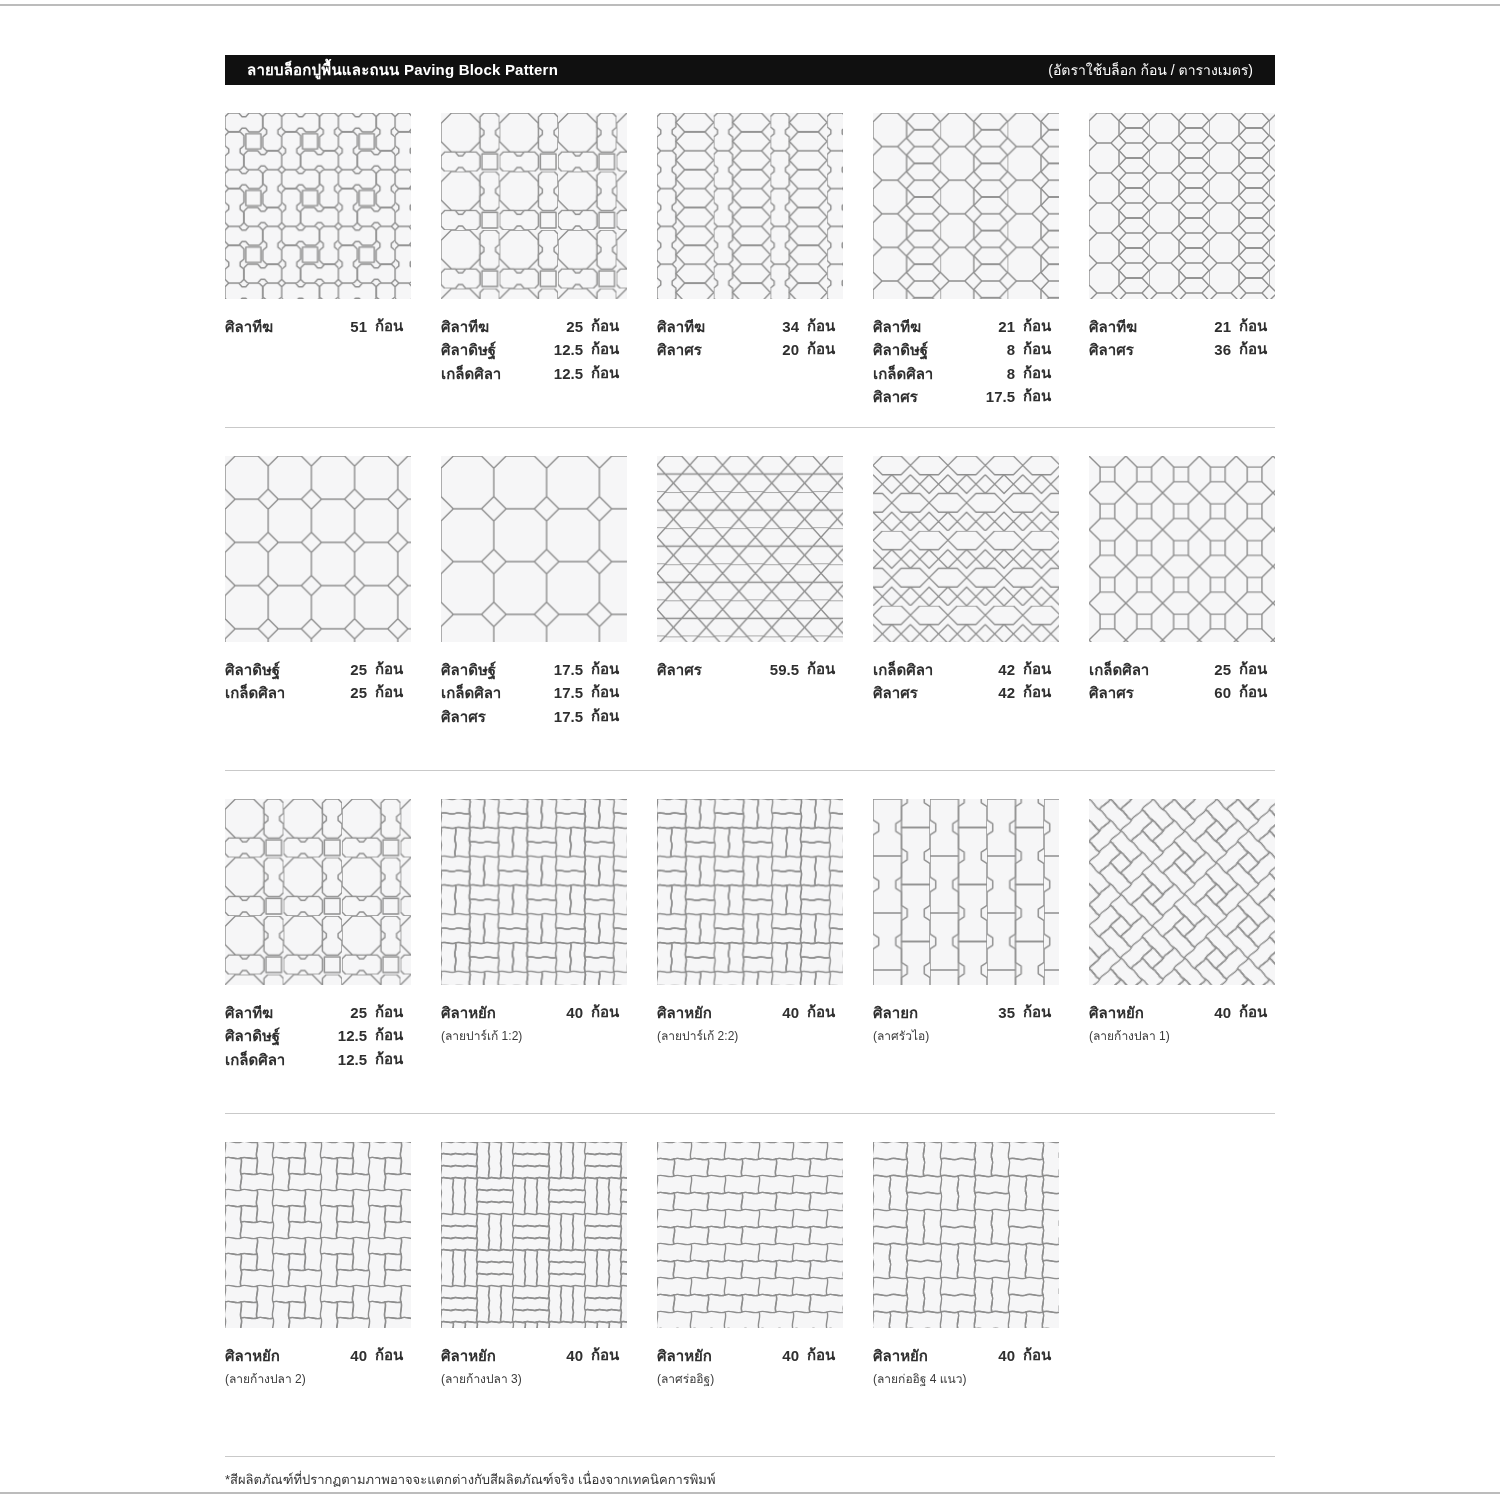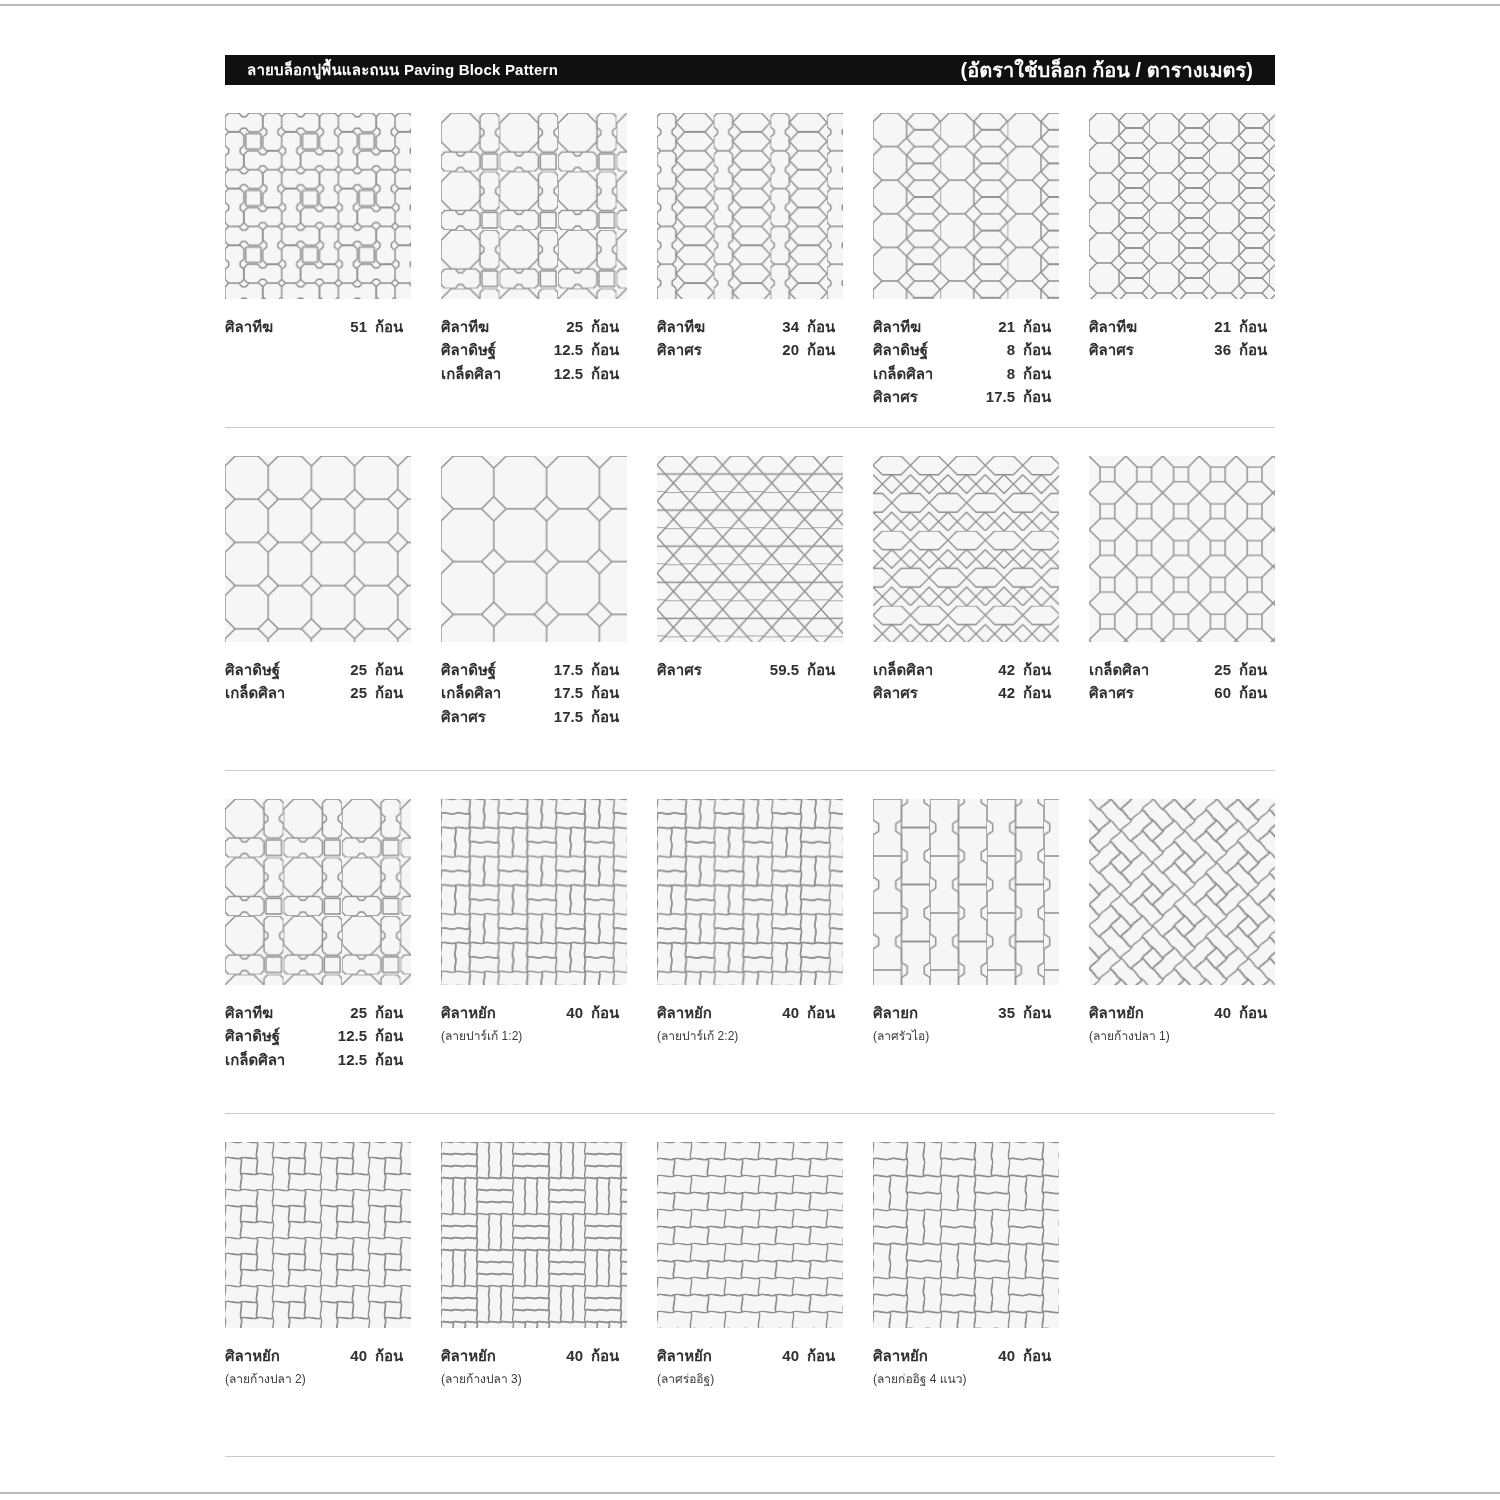--- a/index.html
+++ b/index.html
@@ -9,30 +9,30 @@
   }
   .page-edge{position:absolute;left:0;width:1500px;border-top:2px solid #bcbcbc;}
   .page-edge.top{top:4px;}
   .page-edge.bottom{top:1492px;}
   .content{width:1050px;margin:0 auto;padding-top:55px;}
   .header-bar{
     background:#101010;color:#ffffff;height:30px;display:flex;align-items:center;
     justify-content:space-between;padding:0 22px;box-sizing:border-box;
   }
   .header-bar .title{font-size:15px;font-weight:700;letter-spacing:.2px;}
-  .header-bar .note{font-size:20px;font-weight:700;}
+  .header-bar .note{font-size:14px;font-weight:400;}
   .row{display:flex;gap:30px;margin-top:28px;}
   .item{width:186px;margin:0;}
   .swatch{width:186px;height:186px;background:#f6f6f7;}
   .swatch svg{display:block;}
   .caption{margin-top:16px;min-height:112px;box-sizing:border-box;}
   .prod{display:flex;align-items:flex-end;font-size:15px;font-weight:700;line-height:1.55;}
   .pname{flex:1;}
   .num{min-width:40px;text-align:right;}
-  .unit{width:36px;margin-left:8px;}
+  .unit{width:36px;margin-left:8px;font-family:Liberation Serif, serif;}
   .variant{font-size:12px;font-weight:400;margin-top:2px;color:#3a3a3a;}
   .divider{border:0;border-top:1px solid #c9c9c9;margin:0;}
   .footer-rule{border:0;border-top:1px solid #c9c9c9;margin:0;}
   .footer-note{font-size:13px;font-weight:400;color:#333;margin:12px 0 0 0;}
 </style>
 </head>
 <body>
 
 <div class="page-edge top"></div>
 
@@ -619,16 +619,17 @@
          <span class="unit">ก้อน</span>
        </div>
             <div class="variant">(ลายก่ออิฐ 4 แนว)</div>
           </figcaption>
     </figure>
       </section>
     </div>
 
   <div>
     <hr class="footer-rule">
+    <p class="footer-note">*สีผลิตภัณฑ์ที่ปรากฏตามภาพอาจจะแตกต่างกับสีผลิตภัณฑ์จริง เนื่องจากเทคนิคการพิมพ์</p>
   </div>
 </div>
 
 <div class="page-edge bottom"></div>
 
 </body></html>

